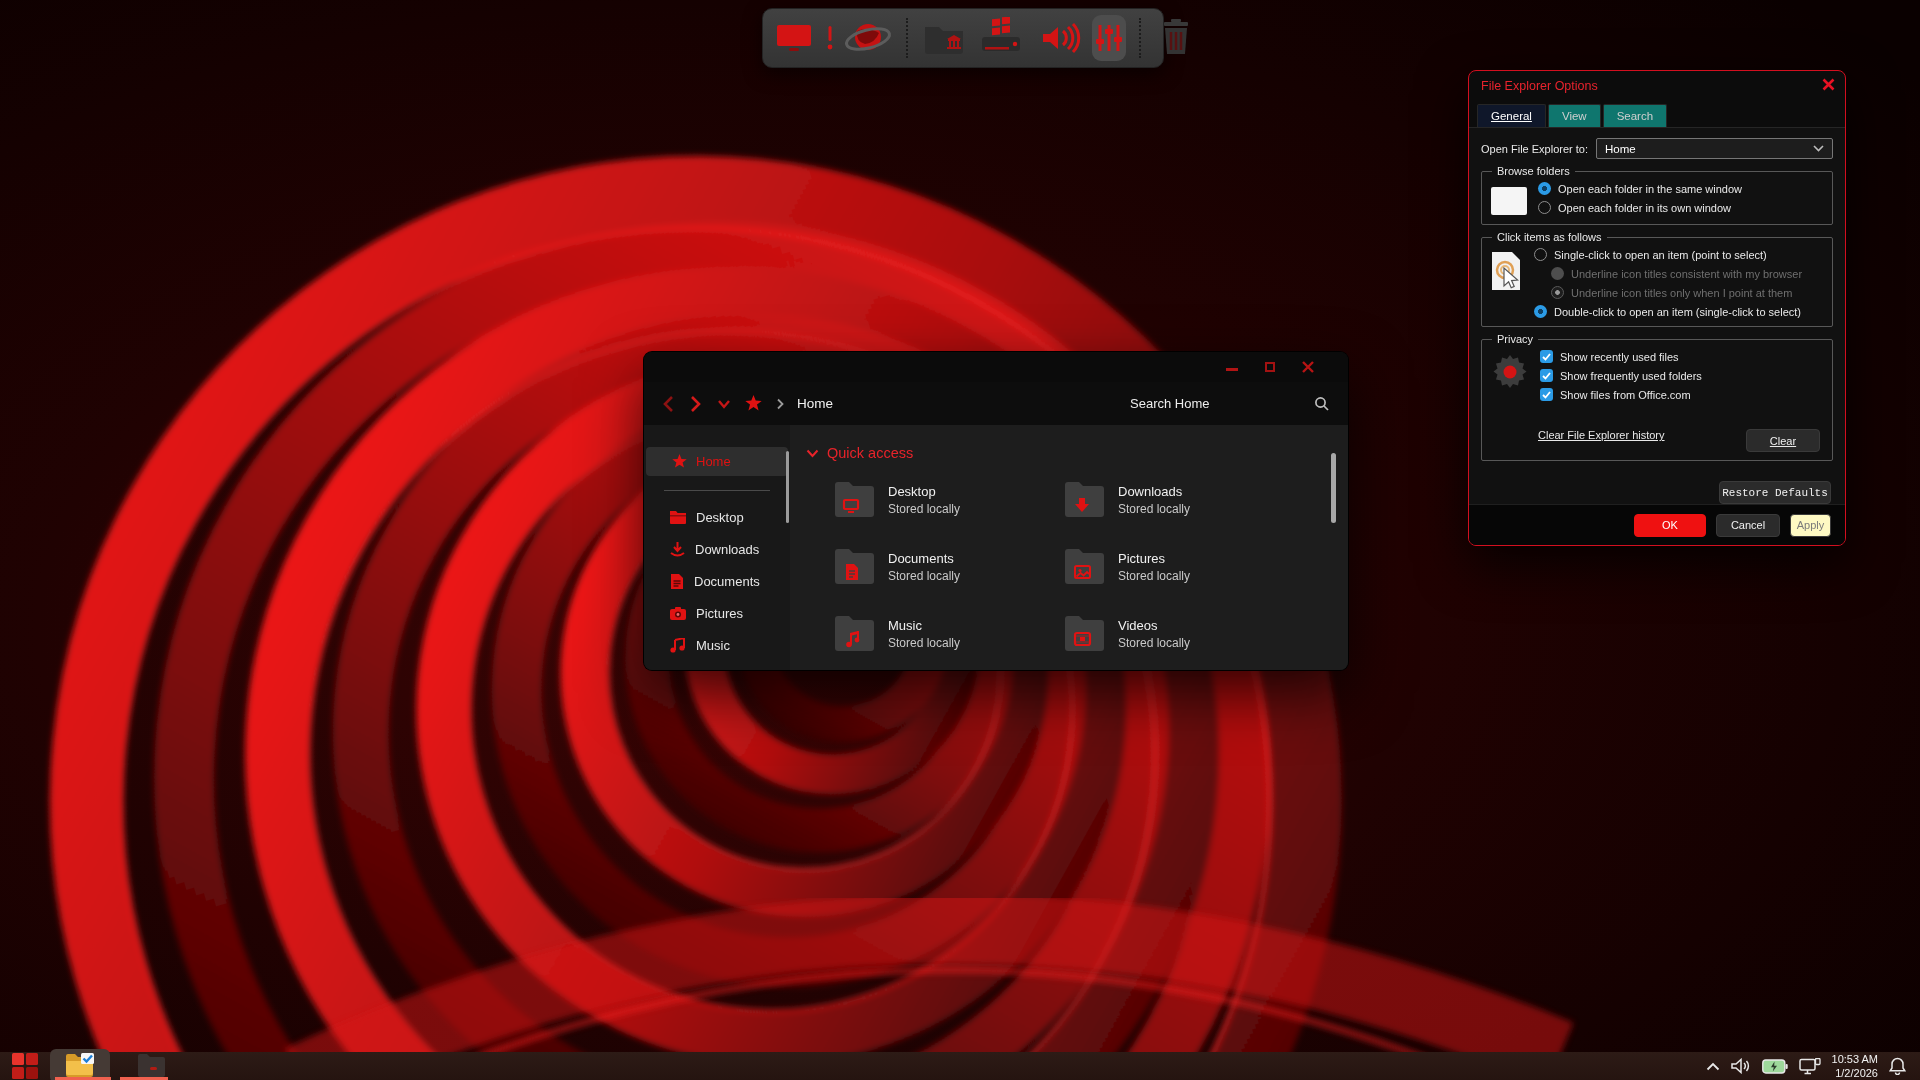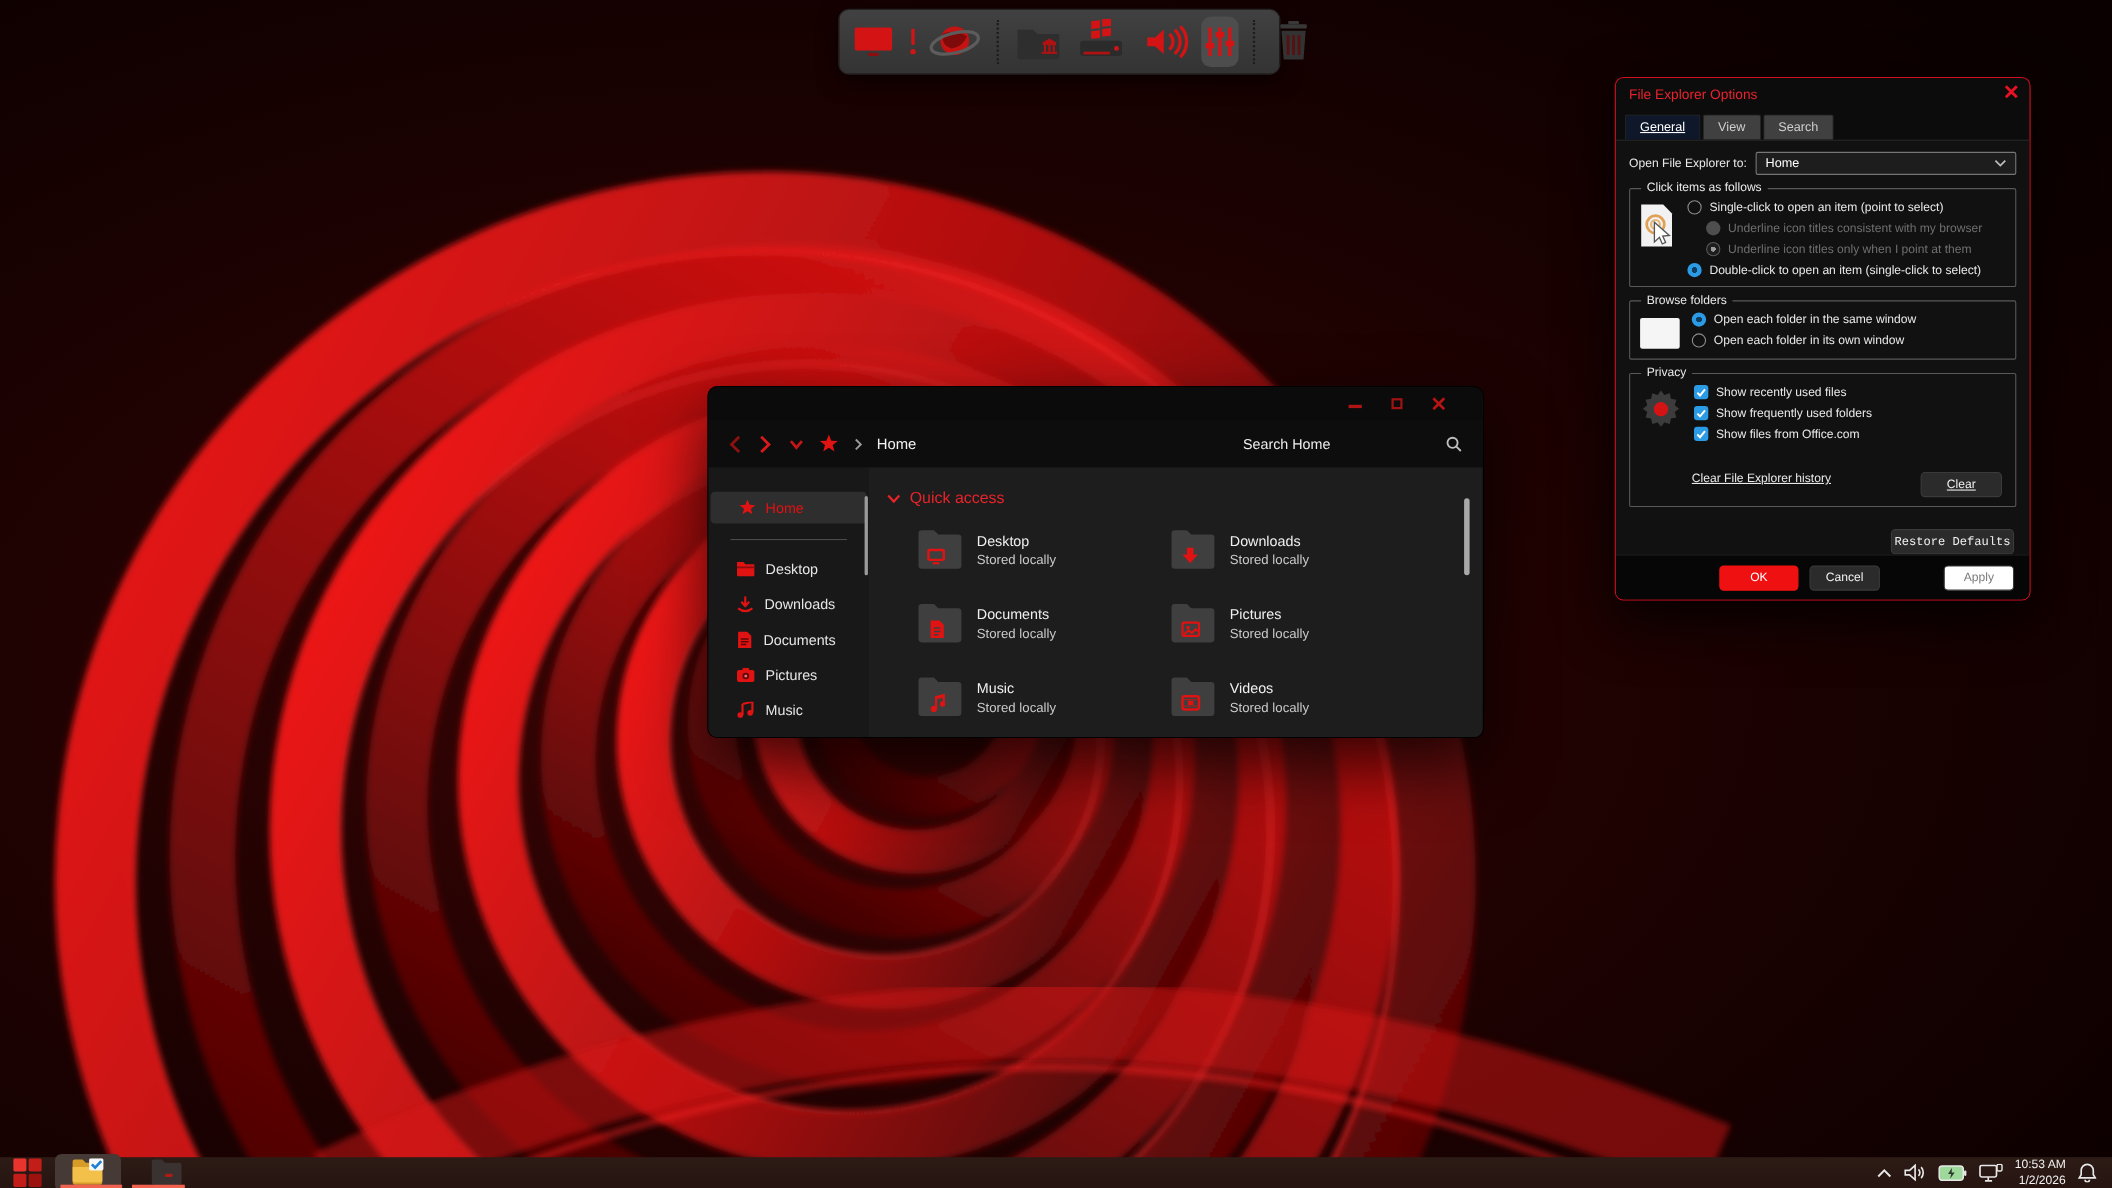--- a/index.html
+++ b/index.html
@@ -52,21 +52,21 @@
   .main-scroll { position:absolute; right:12px; top:28px; width:5px; height:70px; background:#a8a8a8; border-radius:3px; }
 
   
   .dialog { position:absolute; left:1468px; top:70px; width:378px; height:476px;
     background:#0c0c0c; border:1px solid #d30f1f; border-radius:8px;
     box-shadow:0 18px 50px rgba(0,0,0,.8); display:flex; flex-direction:column; overflow:hidden; }
   .dlg-titlebar { height:26px; display:flex; align-items:center; padding:4px 10px 0 12px; }
   .dlg-title { color:#e8232d; font-size:12.5px; }
   .dlg-close { margin-left:auto; }
   .dlg-tabs { display:flex; padding:8px 8px 0 8px; gap:2px; }
-  .dlg-tab { font-size:11.5px; color:#cfcfcf; background:#404040; padding:5px 13px 5px 13px;
+  .dlg-tab { font-size:11.5px; color:#cfcfcf; background:#0f766e; padding:5px 13px 5px 13px;
     border:1px solid #262626; border-bottom:none; border-radius:2px 2px 0 0; }
   .dlg-tab.active { background:#0f172a; color:#ffffff;text-decoration:underline; }
   .dlg-page { flex:1; background:#111; border-top:1px solid #262626; padding:10px 12px 0 12px;
     font-size:11px; color:#e9e9e9; }
   .row-open { display:flex; align-items:center; gap:8px; }
   .dd { flex:1; height:21px; background:#1d1d1d; border:1px solid #767676; border-radius:2px;
     display:flex; align-items:center; padding:0 8px; color:#fff; font-size:11.5px; }
   .dd svg { margin-left:auto; }
   .grp { border:1px solid #585858; border-radius:2px; position:relative; margin-top:12px; padding:10px 8px 8px 8px; }
   .grp-label { position:absolute; top:-7px; left:10px; background:#111; padding:0 5px; font-size:11px; color:#e9e9e9; }
@@ -85,21 +85,21 @@
   .clear-row { display:flex; align-items:flex-start; margin-top:28px;text-decoration:underline; }
   .btn { background:#2b2b2b; border:1px solid #3a3a3a; border-radius:4px; color:#f0f0f0;
     font-size:11px; display:flex; align-items:center; justify-content:center; height:23px; }
   .btn-clear { width:74px; margin-left:auto; margin-right:4px; }
   .restore-row { display:flex; margin-top:20px;font-family:Liberation Mono, monospace; }
   .btn-restore { width:112px; margin-left:auto; margin-right:2px; }
   .dlg-footer { height:42px; background:#060606; border-top:1px solid #1f1f1f;
     display:flex; align-items:center; justify-content:flex-end; gap:10px; padding-right:14px; }
   .btn-ok { width:72px; background:#ef1111; border:1px solid #ef1111; color:#fff;text-align:right; }
   .btn-cancel { width:64px; }
-  .btn-apply { width:64px; background:#ffffff; color:#7a7a7a;margin-left:48px; }
+  .btn-apply { width:41px; background:#fef9c3; color:#7a7a7a; }
 
   
   .taskbar { position:absolute; left:0; bottom:0; width:1920px; height:28px;
     background:linear-gradient(#2d1b16,#251410); display:flex; align-items:center; }
   .tb-left { display:flex; align-items:center; gap:12px; padding-left:12px; }
   .task-btn { width:60px; height:34px; border-radius:6px; display:flex; align-items:center; justify-content:center; }
   .task-btn.active { background:#453a35; }
   .runbar { position:absolute; bottom:0; height:3px; background:#f0614f; }
   .tray { margin-left:auto; display:flex; align-items:center; gap:11px; padding-right:14px; }
   .clock { text-align:right; color:#f2f2f2; font-size:11px; line-height:1.3; }
@@ -462,20 +462,39 @@
       <span>Open File Explorer to:</span>
       <div class="dd">
         <span>Home</span>
         <svg width="11" height="7" viewBox="0 0 11 7">
             <path d="M1 1 L5.5 5.5 L10 1" stroke="#bdbdbd" stroke-width="1.6" fill="none"></path>
           </svg>
       </div>
     </div>
 
     <div class="grp">
+      <span class="grp-label">Browse folders</span>
+      <div class="grp-flex">
+        <svg width="38" height="30" viewBox="0 0 38 30" style="flex:none;margin-top:4px">
+            <rect x="1" y="1" width="36" height="28" rx="2" fill="#f5f5f5"></rect>
+          </svg>
+        <div class="optcol">
+          <div class="optrow">
+            <div class="radio checked"></div>
+            <span>Open each folder in the same window</span>
+          </div>
+          <div class="optrow">
+            <div class="radio"></div>
+            <span>Open each folder in its own window</span>
+          </div>
+        </div>
+      </div>
+    </div>
+
+    <div class="grp">
       <span class="grp-label">Click items as follows</span>
       <div class="grp-flex">
         <svg width="34" height="44" viewBox="0 0 34 44" style="flex:none;margin-top:2px">
           <path d="M2 2 h20 l8 8 v30 H2 z" fill="#f2f2f2"></path>
           <circle cx="15" cy="20" r="8" fill="none" stroke="#e0a055" stroke-width="2.5"></circle>
           <circle cx="15" cy="20" r="4" fill="none" stroke="#e8b877" stroke-width="2"></circle>
           <path d="M14 18 l0 18 4.6 -4.2 2.6 6 3 -1.4 -2.6 -5.8 6 -0.6 z" fill="#ffffff" stroke="#555" stroke-width="1.2"></path>
         </svg>
         <div class="optcol">
           <div class="optrow">
@@ -486,39 +505,20 @@
             <div class="radio dis-filled"></div>
             <span>Underline icon titles consistent with my browser</span>
           </div>
           <div class="optrow indent disabled">
             <div class="radio dis-sel"></div>
             <span>Underline icon titles only when I point at them</span>
           </div>
           <div class="optrow">
             <div class="radio checked"></div>
             <span>Double-click to open an item (single-click to select)</span>
-          </div>
-        </div>
-      </div>
-    </div>
-
-    <div class="grp">
-      <span class="grp-label">Browse folders</span>
-      <div class="grp-flex">
-        <svg width="38" height="30" viewBox="0 0 38 30" style="flex:none;margin-top:4px">
-            <rect x="1" y="1" width="36" height="28" rx="2" fill="#f5f5f5"></rect>
-          </svg>
-        <div class="optcol">
-          <div class="optrow">
-            <div class="radio checked"></div>
-            <span>Open each folder in the same window</span>
-          </div>
-          <div class="optrow">
-            <div class="radio"></div>
-            <span>Open each folder in its own window</span>
           </div>
         </div>
       </div>
     </div>
 
     <div class="grp">
       <span class="grp-label">Privacy</span>
       <div class="grp-flex">
         <svg width="40" height="40" viewBox="0 0 40 40" style="flex:none;margin-top:2px">
           <path d="M20 3 l3 4 5 -1.5 1 5 5 1 -1.5 5 4 3 -4 3 1.5 5 -5 1 -1 5 -5 -1.5 -3 4 -3 -4 -5 1.5 -1 -5 -5 -1 1.5 -5 -4 -3 4 -3 -1.5 -5 5 -1 1 -5 5 1.5 z" fill="#3c3c3c"></path>

